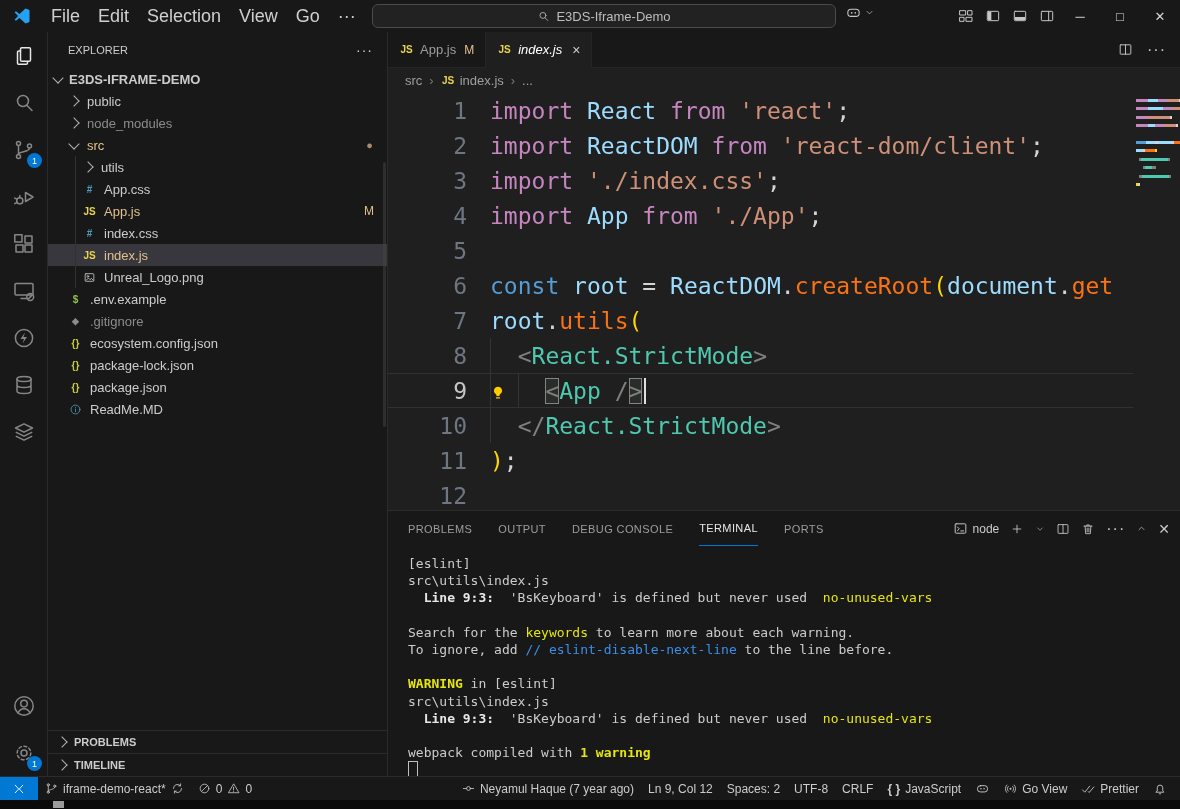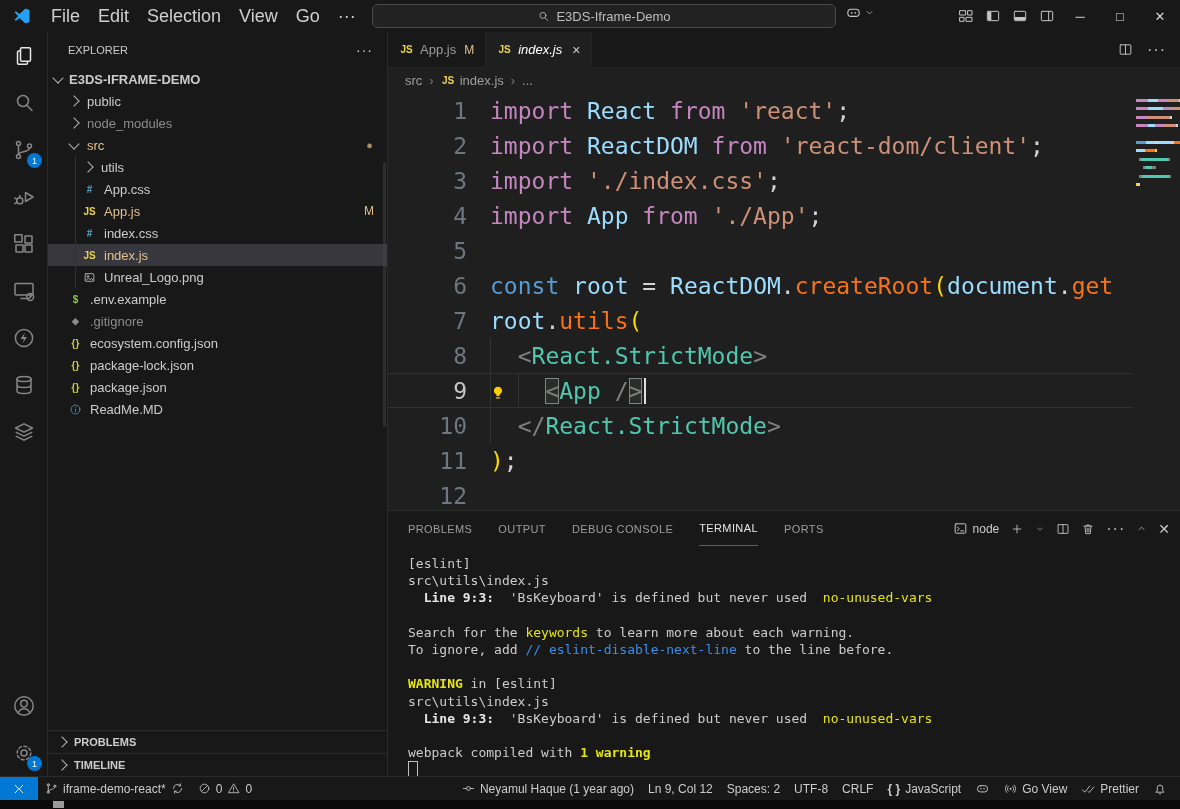--- a/index.html
+++ b/index.html
@@ -602,21 +602,21 @@
         </div>
       </div>
     <div class="sb-right" id="sb-right">
         <div class="sb-item">
           <span class="icon">
             <svg width="13" height="13" viewBox="0 0 24 24" fill="none" stroke="currentColor" stroke-width="1.5" stroke-linecap="round" stroke-linejoin="round">
               <circle cx="12" cy="12" r="3.6"></circle>
               <path d="M2.5 12h5.9M15.6 12h5.9"></path>
             </svg>
           </span>
-          <span>Neyamul Haque (1 year ago)</span>
+          <span>Neyamul Haque (7 year ago)</span>
         </div>
         <div class="sb-item">
           <span>Ln 9, Col 12</span>
         </div>
         <div class="sb-item">
           <span>Spaces: 2</span>
         </div>
         <div class="sb-item">
           <span>UTF-8</span>
         </div>

